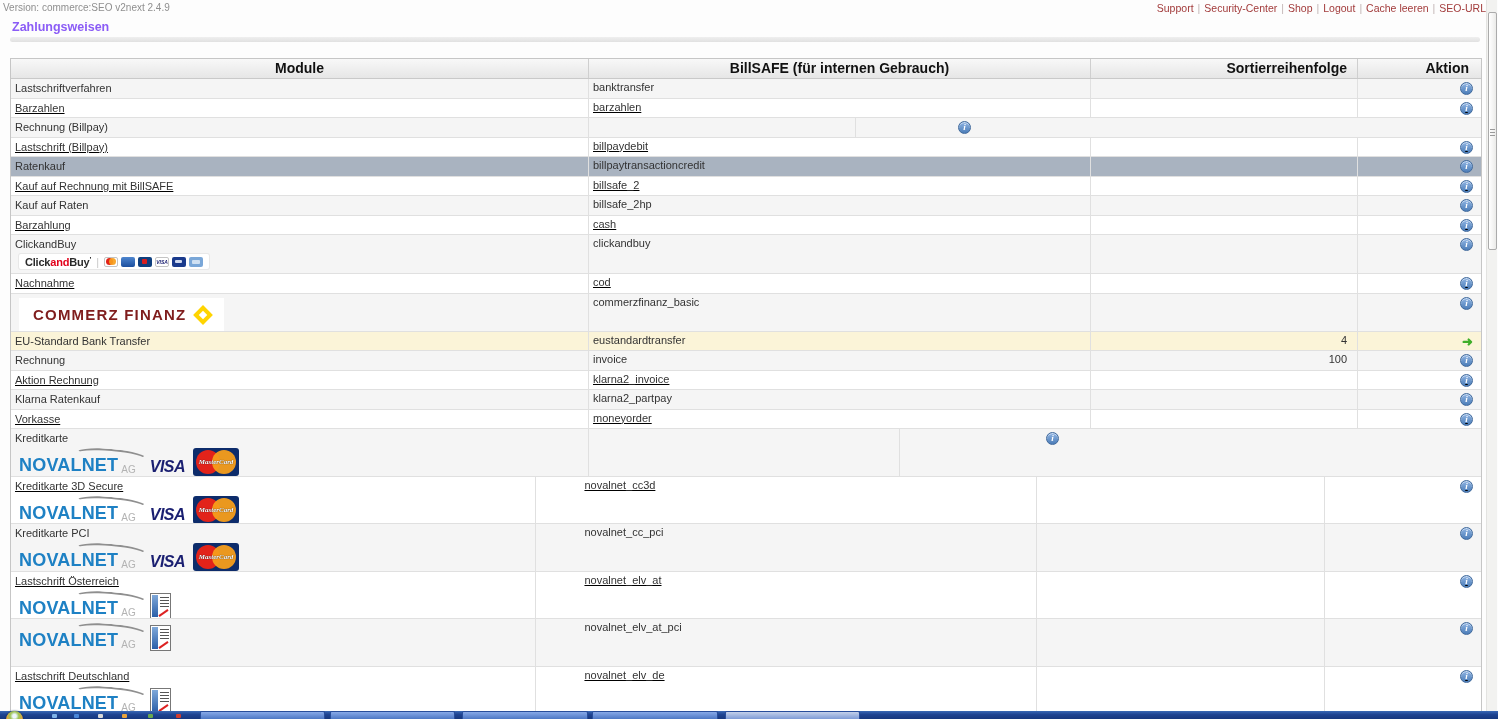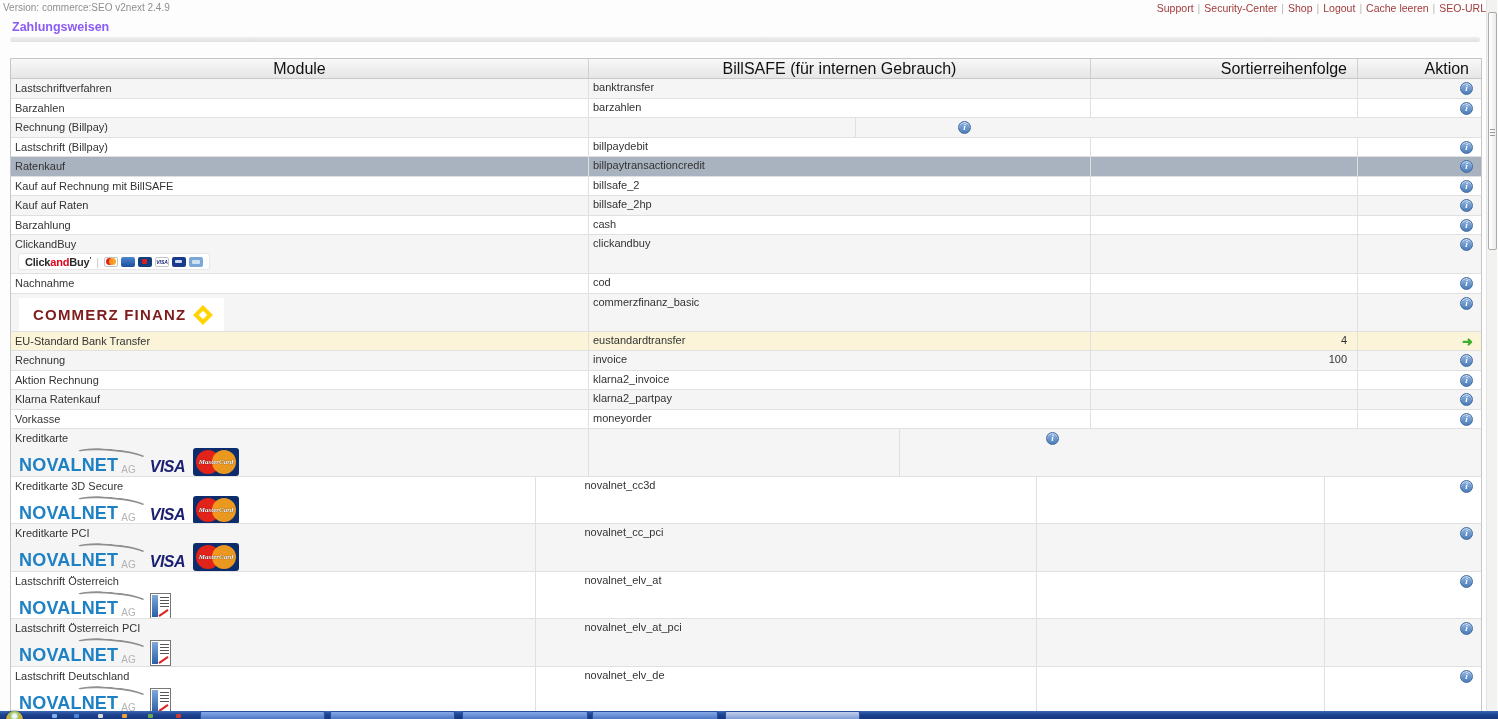--- a/index.html
+++ b/index.html
@@ -12,35 +12,35 @@
   .toplinks .lnk { color:#a23b3b; cursor:pointer; }
   .toplinks .sep { color:#c2b5b5; margin:0 4px; }
   .page-title { position:absolute; left:12px; top:20px; font-size:12.5px; font-weight:bold; color:#8b5cf6; }
   .divider { position:absolute; left:10px; top:37px; width:1470px; height:5px; border-radius:3px;
              background:linear-gradient(180deg,#efefef,#e1e1e1); }
 
   
   .table-wrap { position:absolute; left:10px; top:58px; width:1472px; height:654px;
                 border:1px solid #c6c6c6; border-bottom:none; background:#fff; overflow:hidden; }
   .thead { display:flex; height:20px; background:linear-gradient(180deg,#f8f8f8,#e6e6e6);
-           border-bottom:1px solid #c9c9c9; font-weight:normal; font-size:16px; color:#111; }
+           border-bottom:1px solid #c9c9c9; font-weight:bold; font-size:14px; color:#111; }
   .th { line-height:19px; border-right:1px solid #cfcfcf; overflow:hidden; white-space:nowrap; }
   .tr { display:flex; border-bottom:1px solid #e0e0e0; }
   .td { border-right:1px solid #e0e0e0; overflow:hidden; white-space:nowrap; font-size:11px; color:#333; }
   .c-module { width:578px; padding:2px 4px 0 4px; }
   .c-name   { width:502px; padding:2px 4px 0 4px; }
   .c-sort   { width:267px; padding:2px 10px 0 4px; text-align:right; }
   .c-action { width:123px; border-right:none; display:flex; justify-content:flex-end;
               align-items:flex-start; padding:3px 8px 0 0; }
   .th.c-module, .th.c-name { text-align:center; padding-top:0; }
   .th.c-sort, .th.c-action { text-align:right; padding-top:0; display:block; }
 
   .sz-s  { height:19.5px; } .sz-cb { height:39px; } .sz-cf { height:38px; } .sz-nn { height:47.5px;gap:44px; }
   .bg-stripe   { background:#f5f5f5; }
-  .bg-white    { background:#ffffff; }
+  .bg-white    { background:#ffffff;text-decoration:underline; }
   .bg-selected { background:#a9b3c0; }
   .bg-highlight{ background:#fbf4d8; }
   .row-label { display:block; line-height:15px; }
 
   
   .icon-info { width:13px; height:13px; border-radius:50%; flex:0 0 auto;
                background:linear-gradient(180deg,#90b5e4,#4c7db8); border:1px solid #40699c;
                box-shadow:inset 0 1px 0 rgba(255,255,255,.55);
                color:#fff; font:italic bold 9px/11px "Liberation Serif", serif; text-align:center; cursor:pointer; }
   .icon-arrow { color:#3fae2a; font-size:13px; line-height:13px; font-weight:bold; cursor:pointer; }
@@ -389,21 +389,20 @@
             </span>
           </span></div>
     <div class="td c-name">novalnet_elv_at</div>
     <div class="td c-sort"></div>
     <div class="td c-action">
           <span class="icon-info">i</span>
         </div>
   </div>
       <div class="tr bg-stripe sz-nn">
     <div class="td c-module">
-      <span class="row-label">Lastschrift Österreich PCI</span>
     <span class="nn-wrap">
             <span class="nn-logo">
               <span class="nn-name">NOVALNET</span>
               <span class="nn-ag">AG</span>
               <i class="nn-swoosh"></i>
             </span>
             <span class="elv-icon">
               <i class="elv-blue"></i>
               <i class="elv-text"></i>
               <i class="elv-pen"></i>

